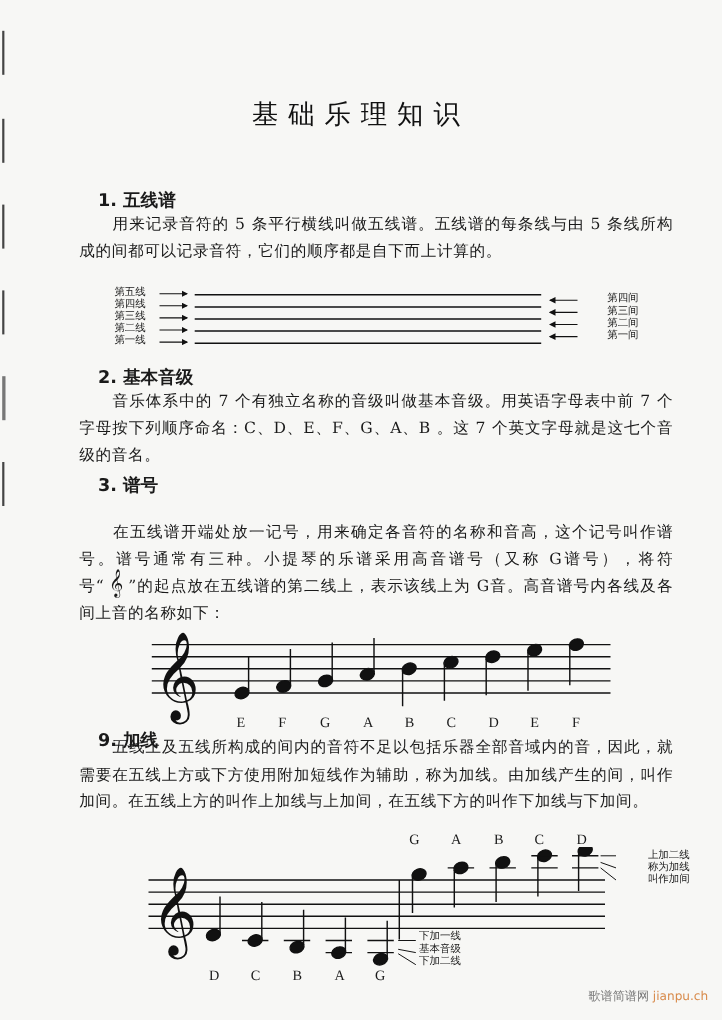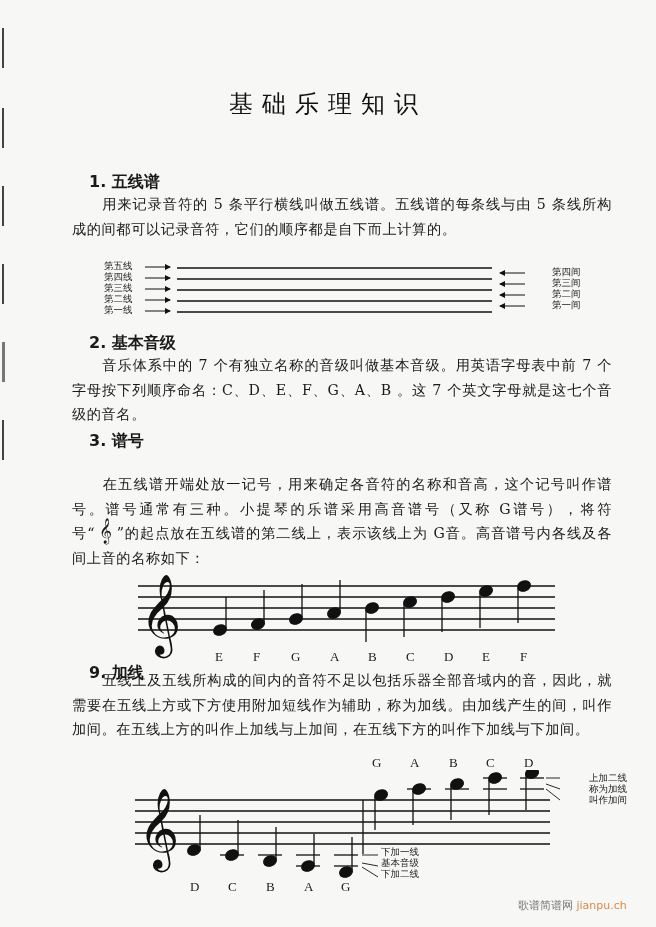--- a/index.html
+++ b/index.html
@@ -17,21 +17,21 @@
   }
   .h { position: absolute; left: 89px; font-size: 16px; font-weight: bold; font-family: "DejaVu Sans", sans-serif; }
   .p {
     position: absolute; left: 72px; width: 540px; font-size: 14.2px; line-height: 24.5px;
     text-align: justify; letter-spacing: 0.6px;
   }
   .p .ind { display: inline-block; width: 30px; }
   .label-s { font-size: 9.5px; font-family: "DejaVu Serif", serif; }
   svg text { font-family: "Liberation Serif", "DejaVu Serif", serif; }
   .watermark {
-    position: absolute; left: 518px; top: 898px; font-size: 11px; color: #777;
+    position: absolute; left: 535px; top: 898px; font-size: 11px; color: #777;
     font-family: "DejaVu Sans", sans-serif;
   }
   .watermark .en { color: #d88a4a; }
 </style>
 </head>
 <body>
 
 <div class="bind-mark" style="top:28px"></div>
 <div class="bind-mark" style="top:108px"></div>
 <div class="bind-mark" style="top:186px"></div>

